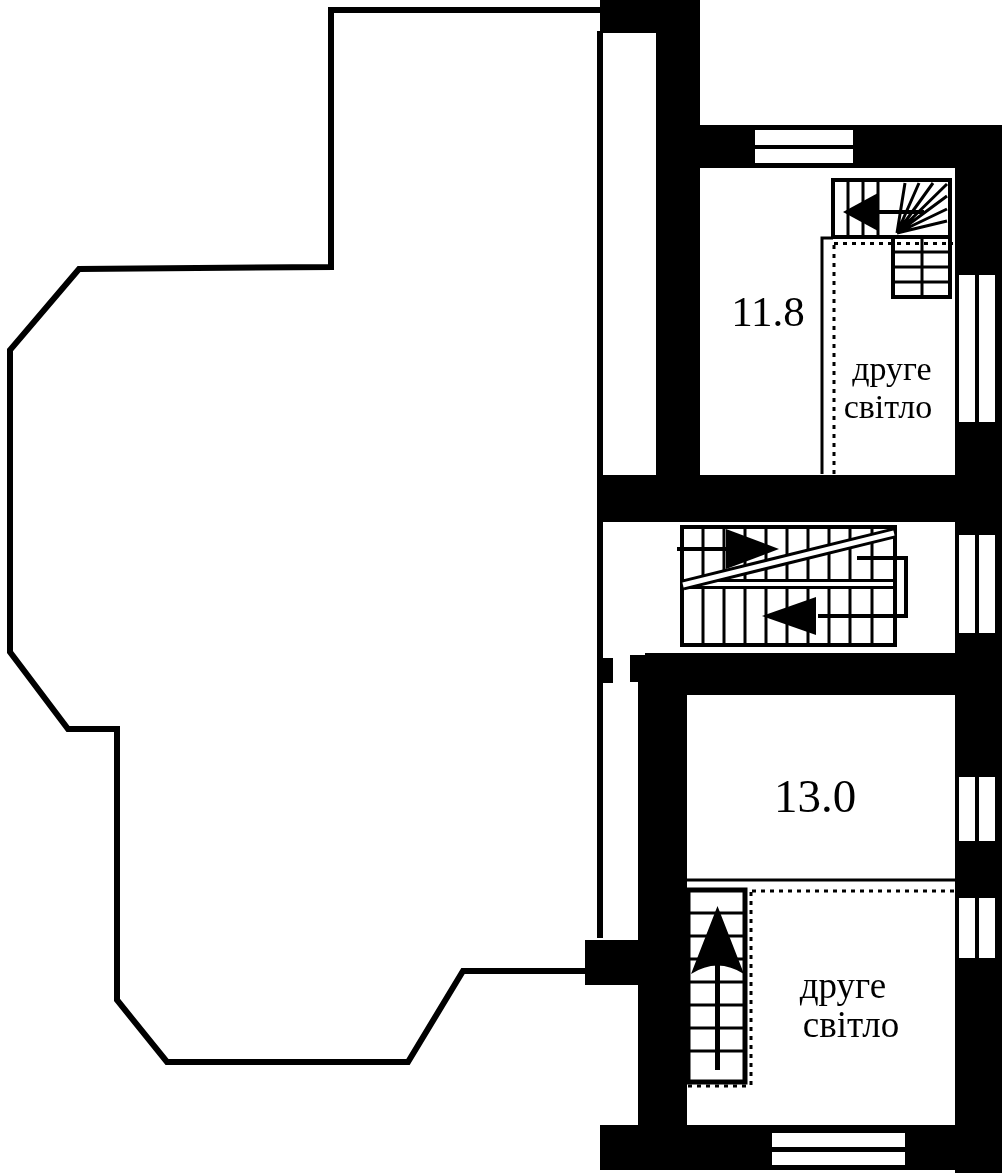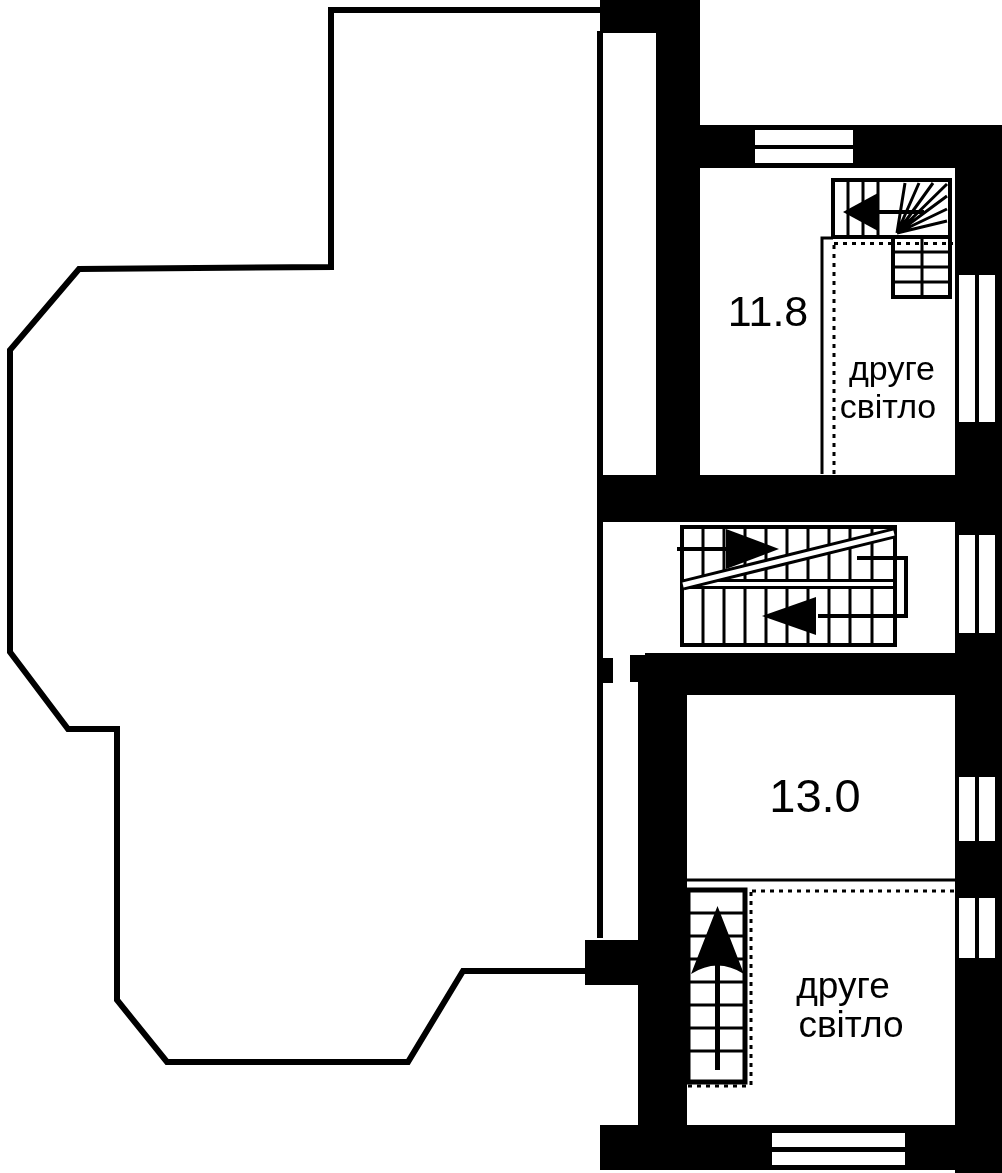--- a/index.html
+++ b/index.html
@@ -1,19 +1,19 @@
 <!DOCTYPE html>
 <html style="--ink: #000000; --paper: #ffffff;"><head>
 <meta charset="utf-8">
 <style>
   :root { --ink:#000000; --paper:#ffffff; }
   html,body { margin:0; padding:0; background:var(--paper); }
   .plan-wrap {
     position:relative; width:792px; height:1173px; background:var(--paper);
-    font-family:Liberation Sans, sans-serif;
+    font-family:Liberation Serif, serif;
   }
   svg { display:block; }
   .ink-fill   { fill:var(--ink); }
   .paper-fill { fill:var(--paper); }
   .thin-line  { stroke:var(--ink); stroke-width:6; fill:none; }
   .stair-box  { fill:var(--paper); stroke:var(--ink); stroke-width:4; }
   .stair-box-heavy { fill:var(--paper); stroke:var(--ink); stroke-width:5; }
   .tread      { stroke:var(--ink); stroke-width:3; fill:none; }
   .rail       { stroke:var(--ink); stroke-width:4; fill:none; }
   .rail-heavy { stroke:var(--ink); stroke-width:5; fill:none; }

